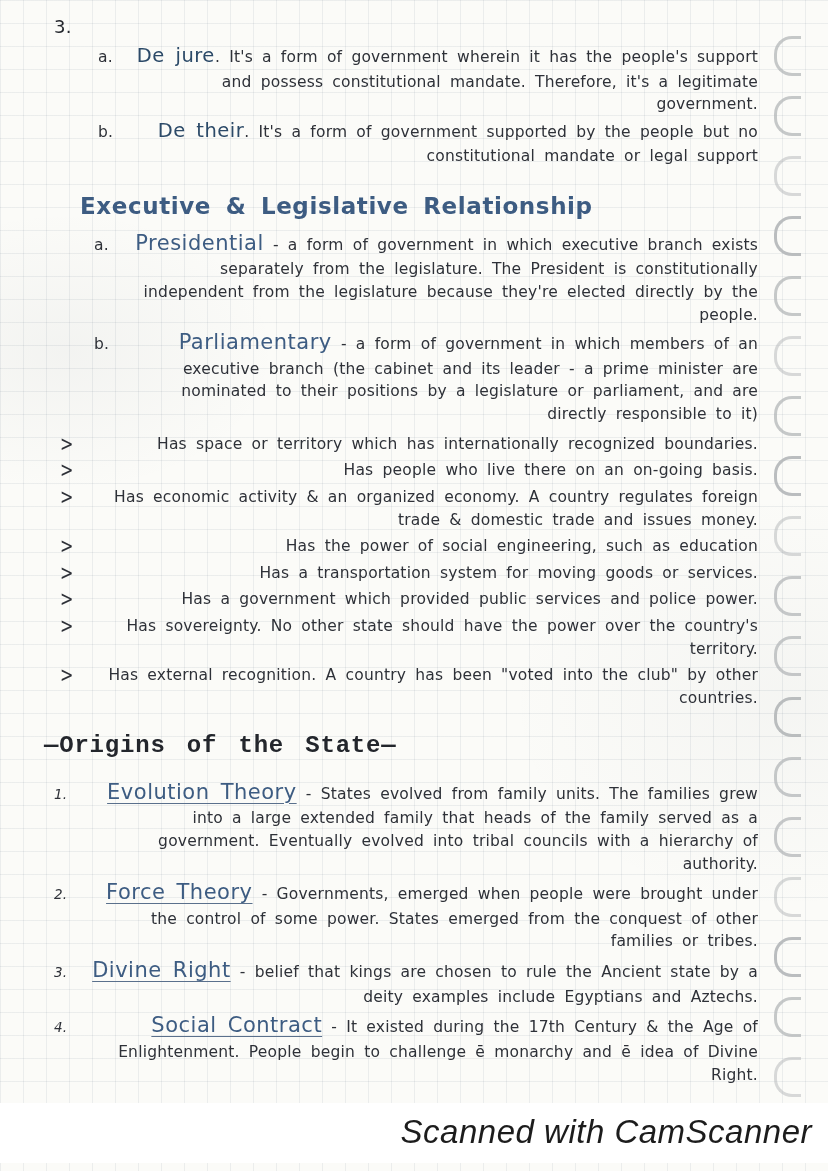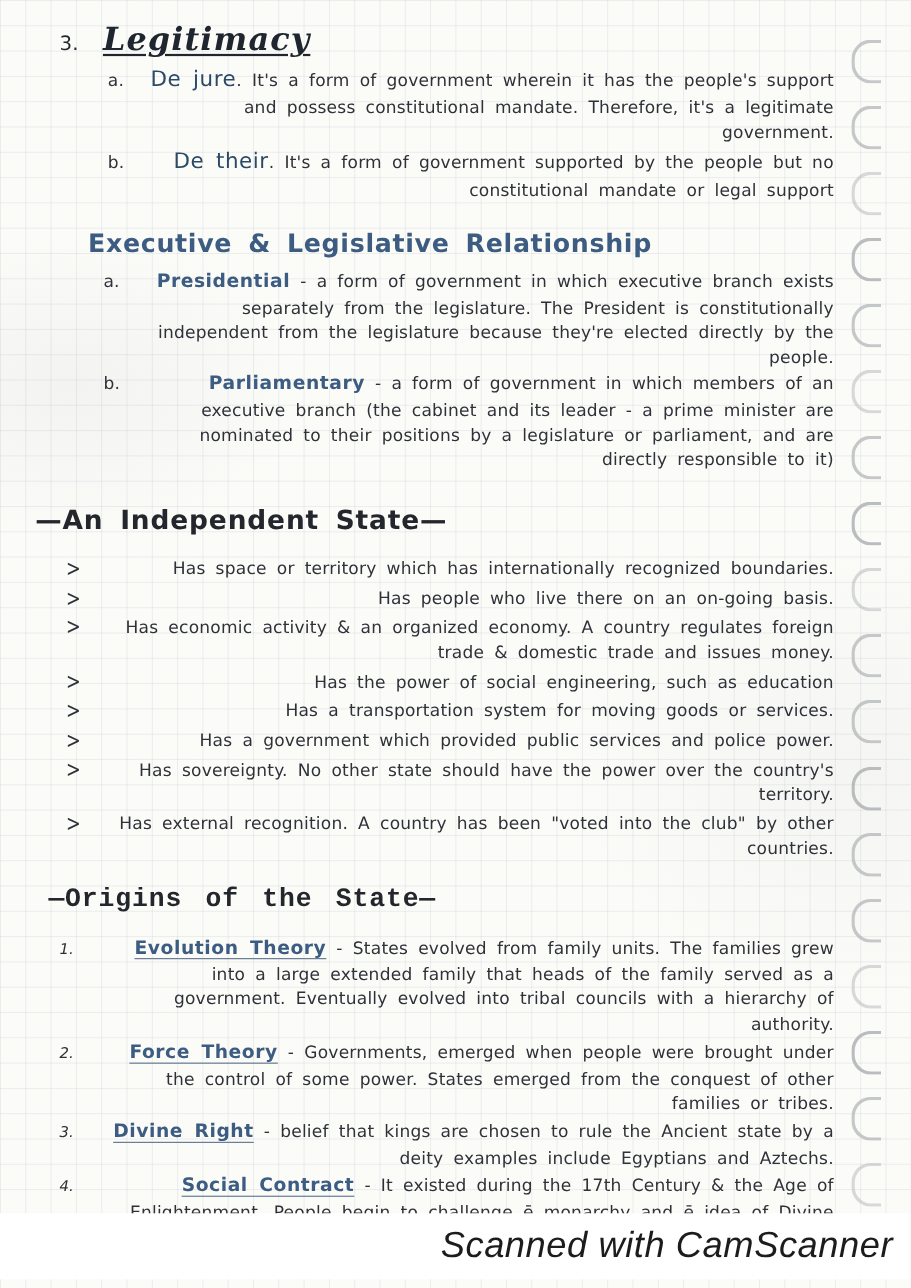--- a/index.html
+++ b/index.html
@@ -57,21 +57,21 @@
     font-family:"DejaVu Serif",serif;
     font-style:italic;font-weight:bold;
     font-size:29px;color:#20262f;
     letter-spacing:1px;
     text-decoration:underline;
     text-underline-offset:4px;
     text-decoration-thickness:1.5px;
   }
   .num-big{font-size:18px;margin-right:22px;color:#23262c;}
   .term-navy{font-size:19.5px;color:#2c4a68;letter-spacing:0.5px;}
-  .term-blue{font-size:17px;color:#3d5c82;letter-spacing:0.5px;font-weight:bold;}
+  .term-blue{font-size:21px;color:#3d5c82;letter-spacing:0.5px;}
   .term-blue.u{
     text-decoration:underline;
     text-underline-offset:4px;
     text-decoration-thickness:1.2px;
     text-decoration-color:#5a708c;
   }
   .heading-blue{
     font-size:23px;color:#3d5c82;
     letter-spacing:0.6px;word-spacing:6px;
     margin:22px 3px 4px 30px;
@@ -126,21 +126,20 @@
     <div class="arc"></div>
     <div class="arc"></div>
     <div class="arc"></div>
   </div>
 
   <div class="content">
 
     <section class="sec-legit">
       <div class="row">
         <span class="num-big">3.</span>
-        <span class="cursive-title">Legitimacy</span>
       </div>
       <div class="alpha">
         <div class="row">
           <span class="marker">a.</span>
           <span class="body"><span class="term-navy">De jure</span><span>. It's a form of government wherein it has the people's support and possess constitutional mandate. Therefore, it's a legitimate government.</span></span>
         </div>
         <div class="row">
           <span class="marker">b.</span>
           <span class="body"><span class="term-navy">De their</span><span>. It's a form of government supported by the people but no constitutional mandate or legal support</span></span>
         </div>
@@ -155,21 +154,20 @@
           <span class="body"><span class="term-blue">Presidential</span><span> - </span><span>a form of government in which executive branch exists separately from the legislature. The President is constitutionally independent from the legislature because they're elected directly by the people.</span></span>
         </div>
         <div class="row">
           <span class="marker">b.</span>
           <span class="body"><span class="term-blue">Parliamentary</span><span> - </span><span>a form of government in which members of an executive branch (the cabinet and its leader - a prime minister are nominated to their positions by a legislature or parliament, and are directly responsible to it)</span></span>
         </div>
       </div>
     </section>
 
     <section>
-      <h2 class="section-title">—An Independent State—</h2>
       <div class="bullets">
         <div class="row">
           <span class="arrow">&gt;</span>
           <span class="body">Has space or territory which has internationally recognized boundaries.</span>
         </div>
         <div class="row">
           <span class="arrow">&gt;</span>
           <span class="body">Has people who live there on an on-going basis.</span>
         </div>
         <div class="row">

